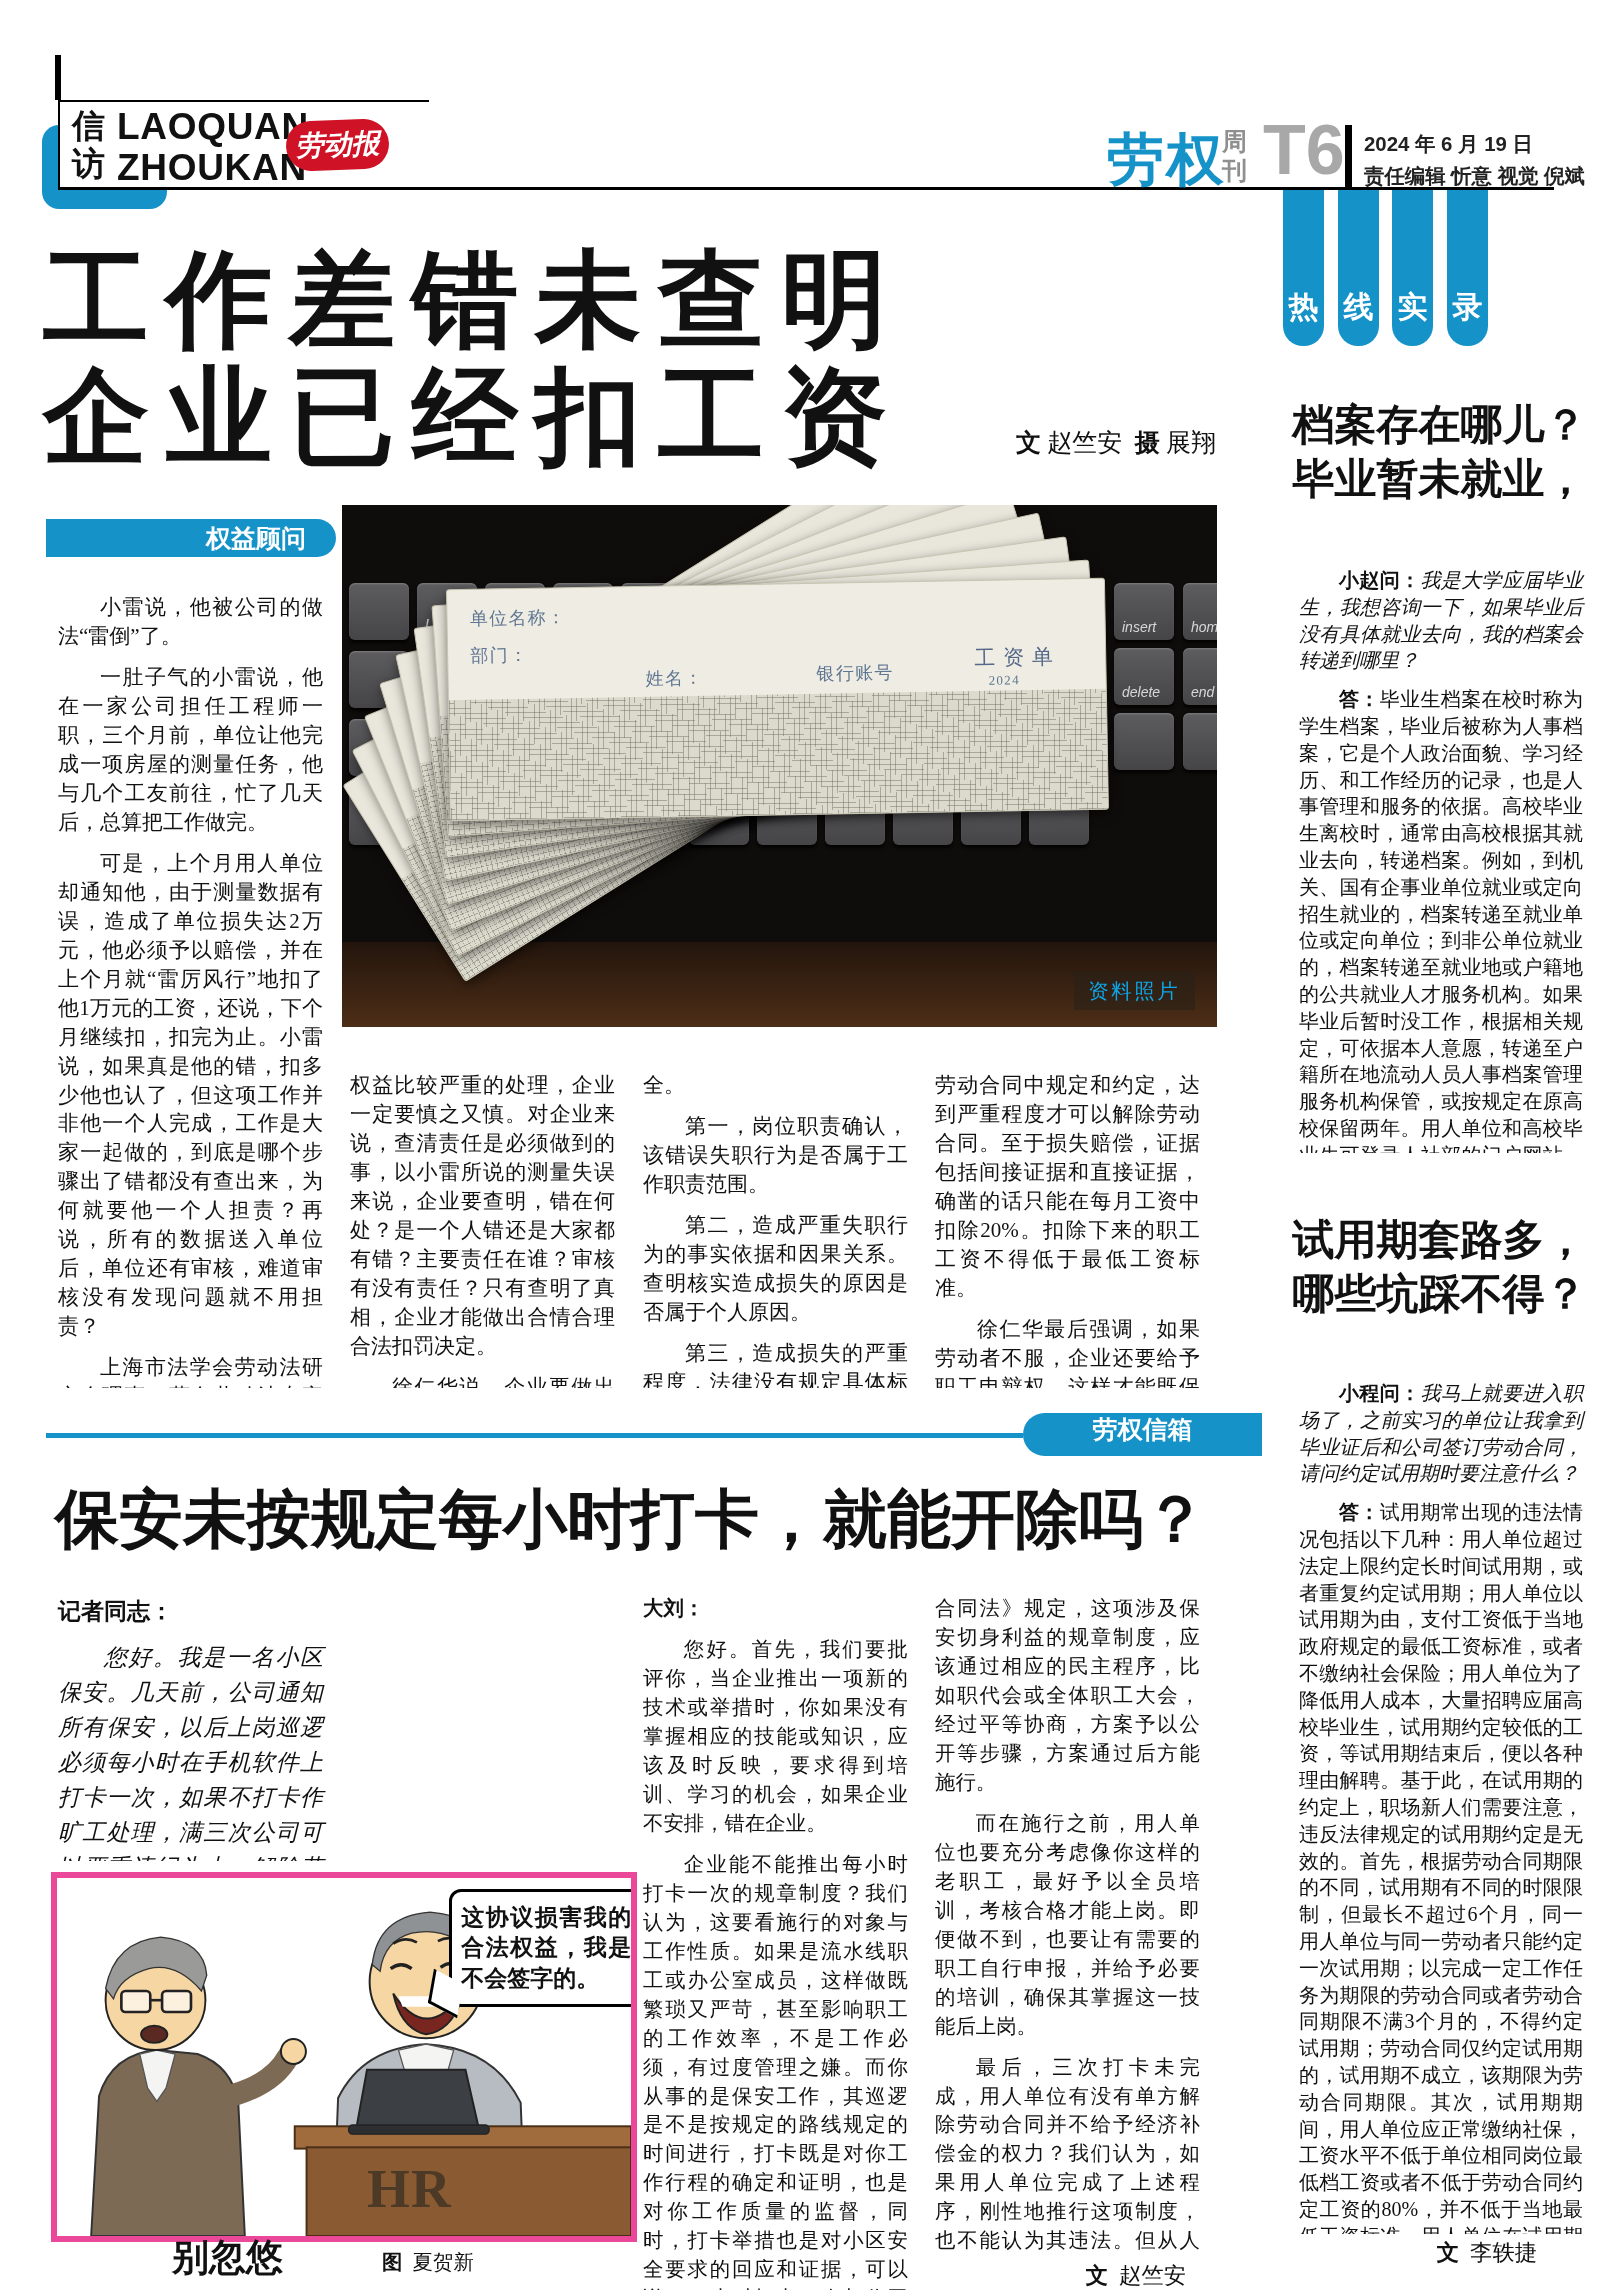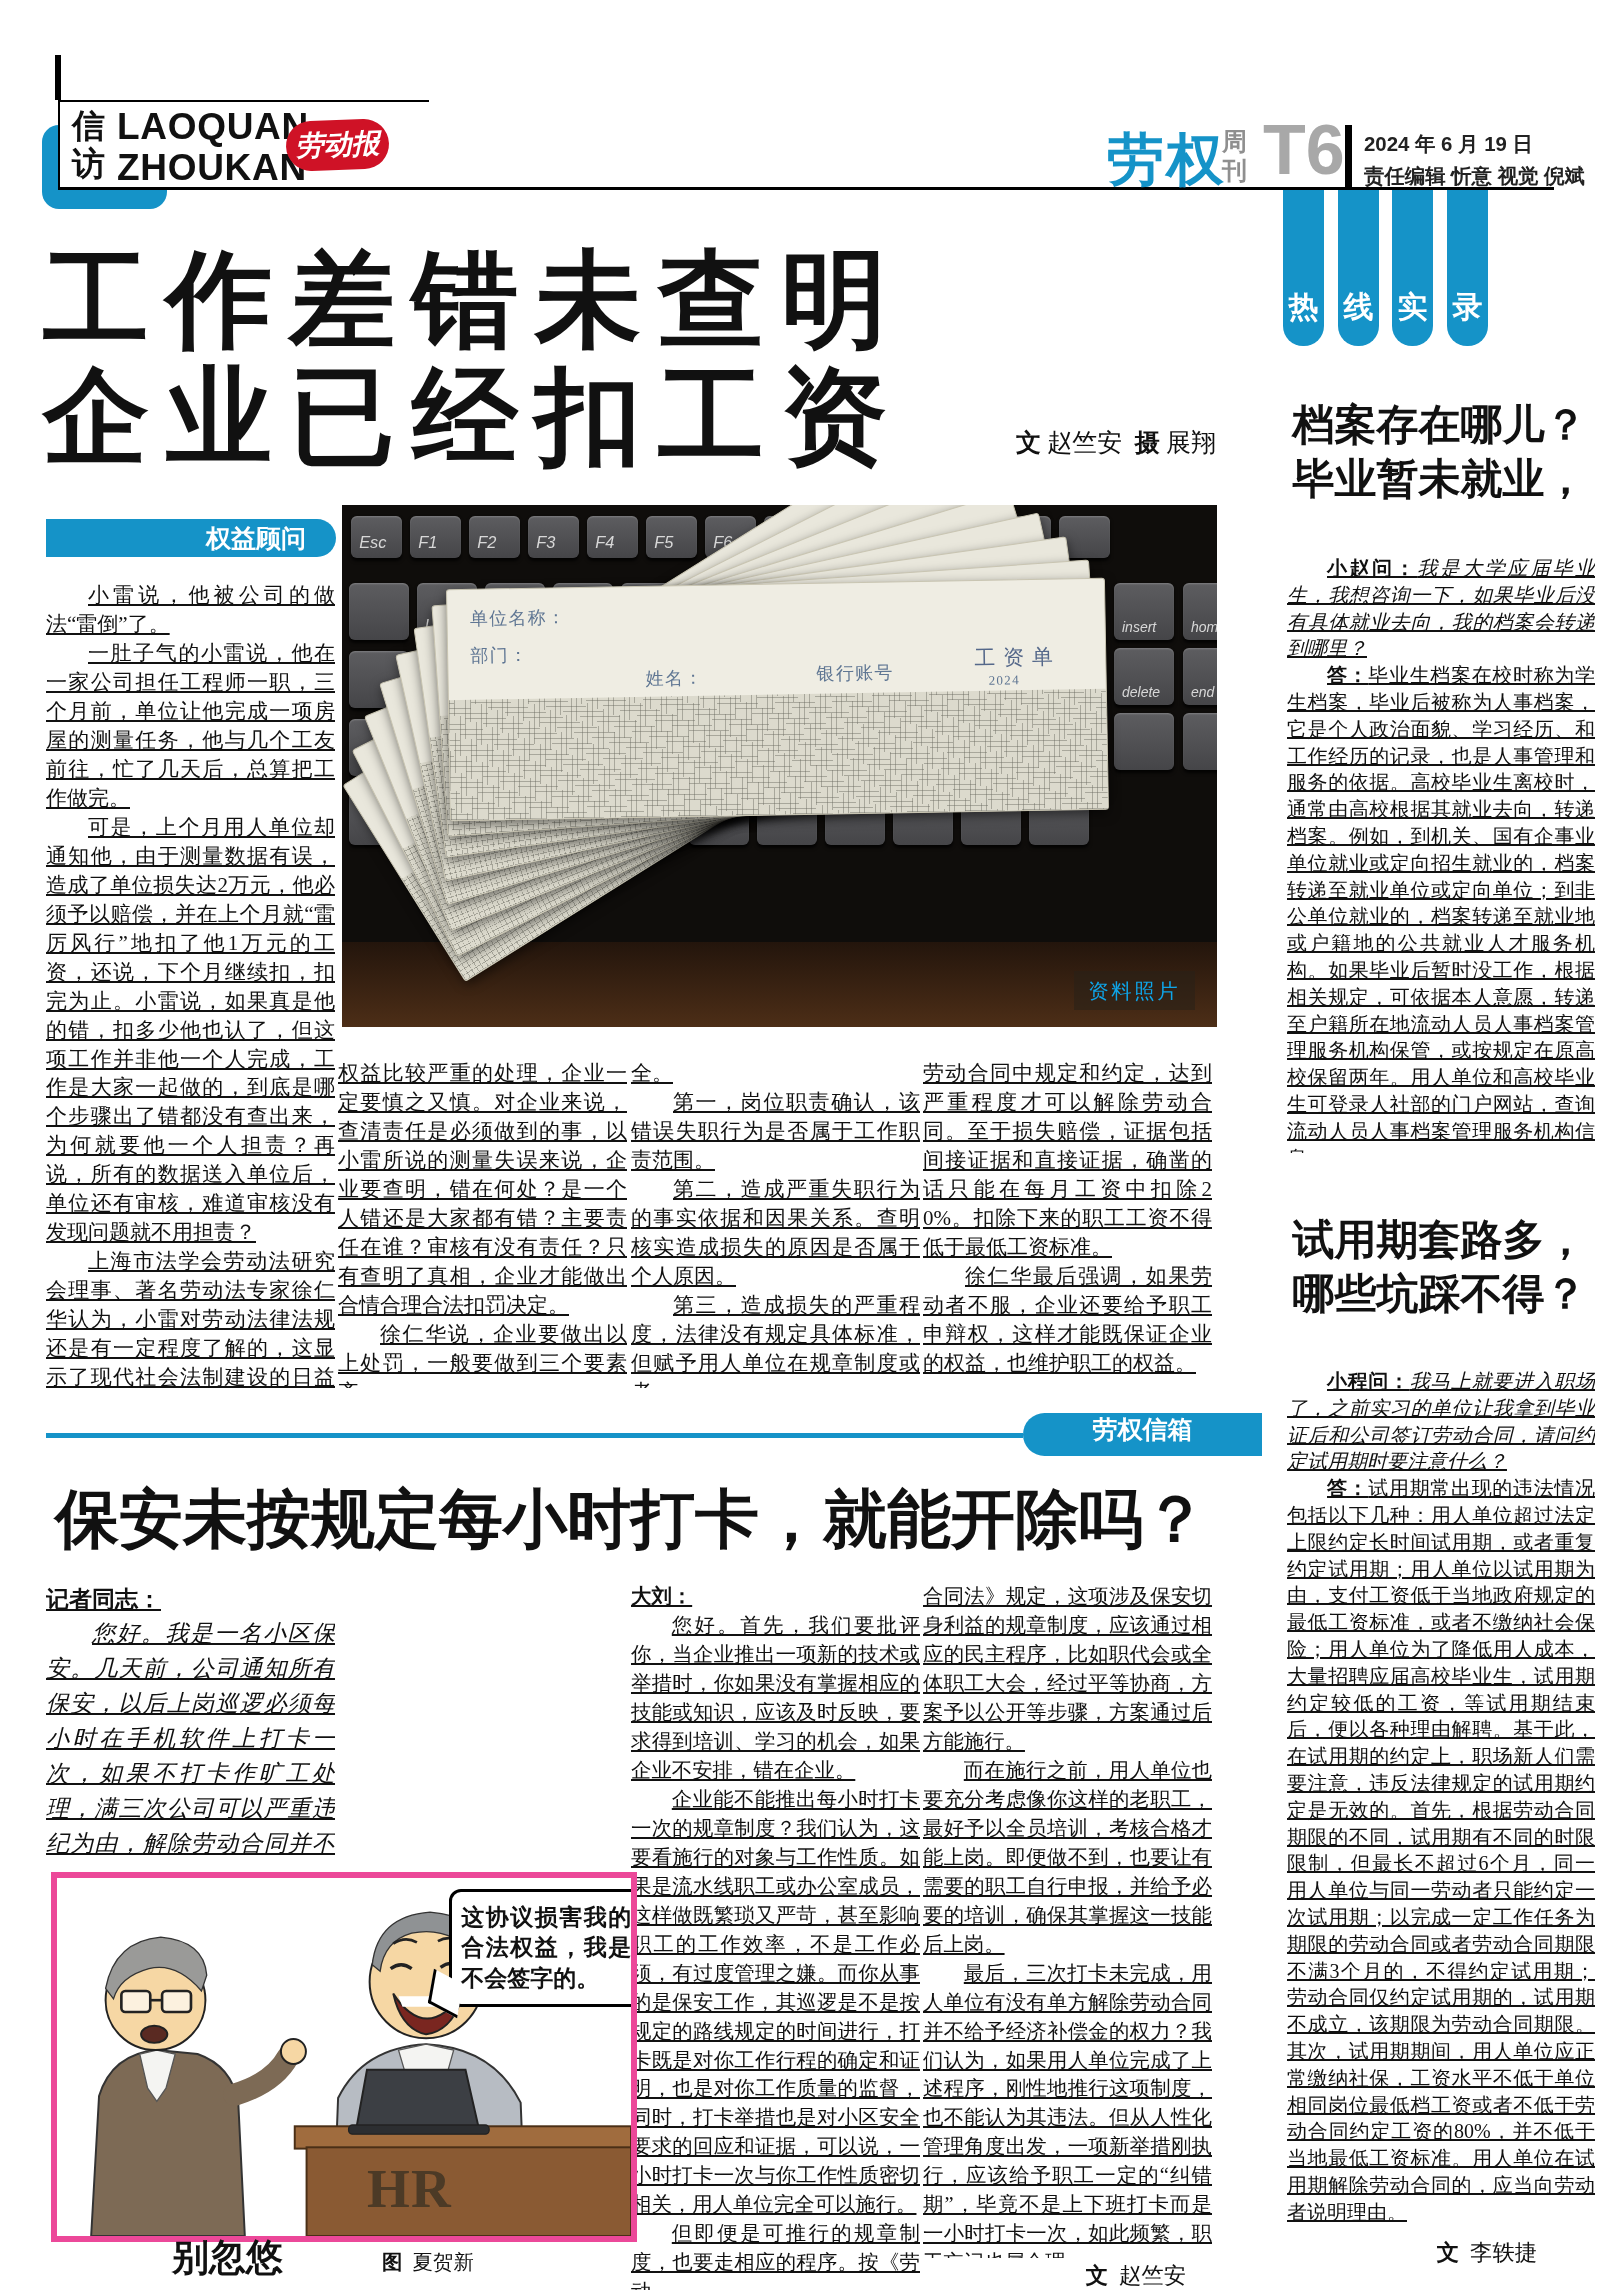--- a/index.html
+++ b/index.html
@@ -3,21 +3,21 @@
 <meta charset="utf-8">
 <style>
   html,body{margin:0;padding:0;background:#e8e8e8;}
   #page{position:relative;width:1608px;height:2295px;background:#ffffff;overflow:hidden;
         font-family:"Liberation Serif","DejaVu Serif",serif;color:#111;}
   .abs{position:absolute;}
   .sans{font-family:"Liberation Sans","DejaVu Sans",sans-serif;}
   .serif{font-family:"Liberation Serif","DejaVu Serif",serif;}
   .blue{background:#1593c8;}
   .colbody{text-align:justify;word-break:break-all;overflow:hidden;}
-  .colbody p{margin:0;text-indent:2em;text-decoration:underline;}
+  .colbody p{margin:12px;text-indent:2em;}
   .colbody p.noind{text-indent:0;}
   
   #top-tick{left:55px;top:55px;width:6px;height:45px;background:#000;}
   #blue-square{left:42px;top:125px;width:125px;height:84px;border-radius:17px;}
   #logo-card{left:58px;top:100px;width:369px;height:87px;background:#fff;
              border-top:2.6px solid #000;border-left:2.6px solid #000;}
   #logo-vert{left:12px;top:5.3px;font-size:33px;font-weight:bold;line-height:38px;letter-spacing:0;}
   #logo-latin{left:57px;top:4px;font-weight:900;font-size:37px;line-height:41px;letter-spacing:0.7px;}
   #brand-pill{left:226px;top:18.4px;width:103px;height:50px;border-radius:26px;background:#cf1226;
               display:flex;align-items:center;justify-content:center;transform:rotate(-2deg);}
@@ -161,35 +161,20 @@
     <span>赵竺安</span>&nbsp;
     <b>摄</b>
     <span>展翔</span>
   </div>
 
   <div id="tag-quanyi" class="abs blue">
     <span>权益顾问</span>
   </div>
 
   <div id="photo" class="abs">
-    <div class="krow" style="left:9.2px;top:10.5px;">
-      <i class="key fn">Esc</i>
-      <i class="key fn">F1</i>
-      <i class="key fn">F2</i>
-      <i class="key fn">F3</i>
-      <i class="key fn">F4</i>
-      <i class="key fn">F5</i>
-      <i class="key fn">F6</i>
-      <i class="key fn">F7</i>
-      <i class="key fn">F8</i>
-      <i class="key fn"></i>
-      <i class="key fn"></i>
-      <i class="key fn"></i>
-      <i class="key fn"></i>
-    </div>
     <div class="krow" style="left:6.6px;top:78px;">
       <i class="key"></i>
       <i class="key">!</i>
       <i class="key">@</i>
       <i class="key">#</i>
       <i class="key">$</i>
       <i class="key">%</i>
       <i class="key"></i>
       <i class="key"></i>
       <i class="key"></i>

